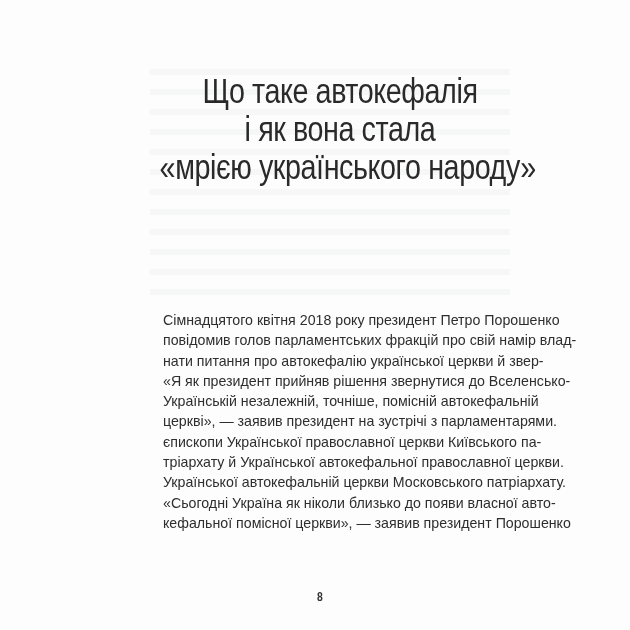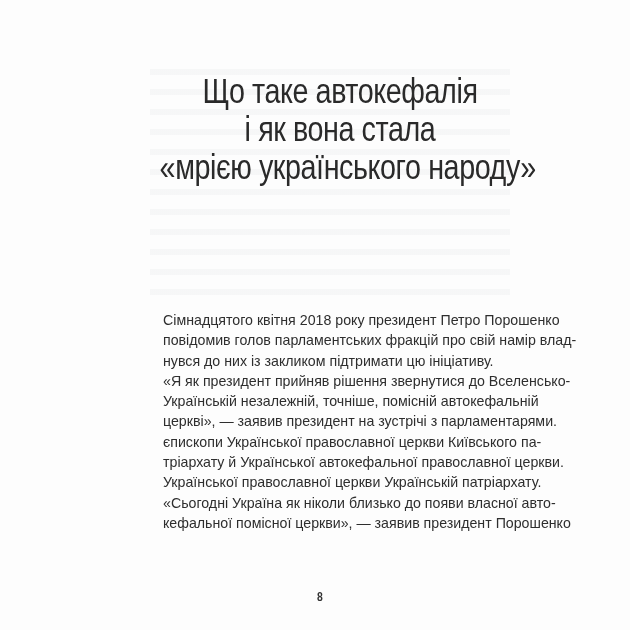--- a/index.html
+++ b/index.html
@@ -92,25 +92,25 @@
 
   <h1 class="title" style="margin:0;font-weight:normal;">
     <span class="line">Що таке автокефалія</span>
     <span class="line">і як вона стала</span>
     <span class="line">«мрією українського народу»</span>
   </h1>
 
   <div class="body-text">
     <span class="row">Сімнадцятого квітня 2018 року президент Петро Порошенко</span>
     <span class="row">повідомив голов парламентських фракцій про свій намір влад-</span>
-    <span class="row last">нувся до них із закликом підтримати цю ініціативу.</span>
+    <span class="row">нати питання про автокефалію української церкви й звер-</span>
     <span class="row">«Я як президент прийняв рішення звернутися до Вселенсько-</span>
     <span class="row">Українській незалежній, точніше, помісній автокефальній</span>
     <span class="row last">церкві», — заявив президент на зустрічі з парламентарями.</span>
     <span class="row">єпископи Української православної церкви Київського па-</span>
     <span class="row">тріархату й Української автокефальної православної церкви.</span>
-    <span class="row last">Української православної церкви Українській патріархату.</span>
+    <span class="row last">Української автокефальній церкви Московського патріархату.</span>
     <span class="row">«Сьогодні Україна як ніколи близько до появи власної авто-</span>
     <span class="row">кефальної помісної церкви», — заявив президент Порошенко</span>
   </div>
 
   <div class="page-number">8</div>
 </div>
 
 </body></html>

